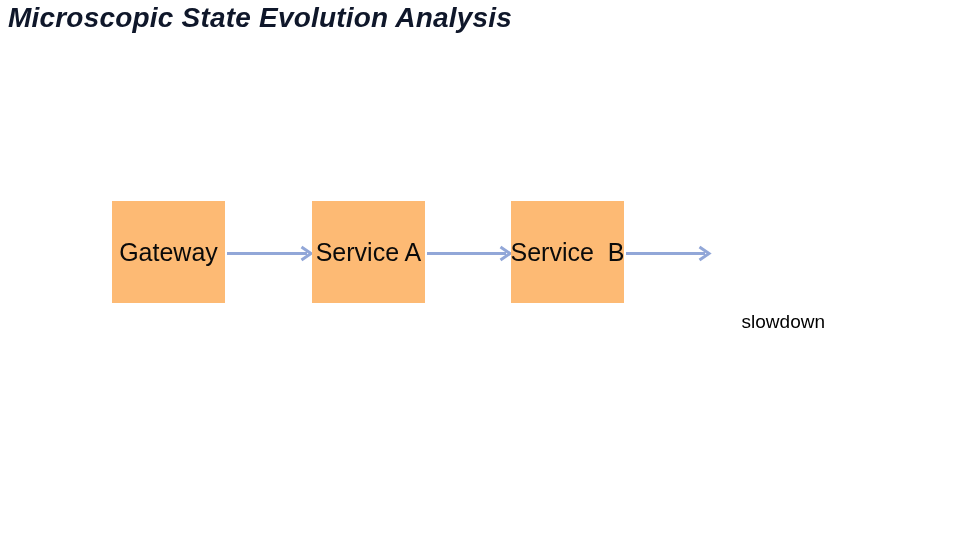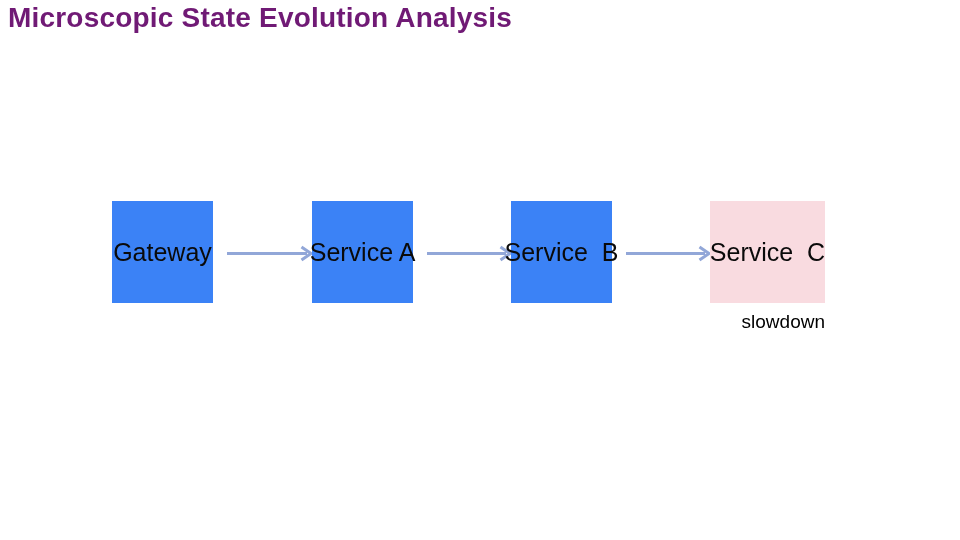--- a/index.html
+++ b/index.html
@@ -14,38 +14,39 @@
     height: 540px;
     background: #ffffff;
     overflow: hidden;
   }
   .page-title {
     position: absolute;
     left: 8px;
     top: 2px;
     font-size: 28px;
     font-weight: bold;
-    color: #701a75;
+    color: #0f172a;
     letter-spacing: 0.2px;
     white-space: pre;
+    font-style: italic;
   }
   .edges-layer {
     position: absolute;
     left: 0;
     top: 0;
     width: 960px;
     height: 540px;
     pointer-events: none;
   }
   .node {
     position: absolute;
     top: 201px;
-    width: 101px;
+    width: 113px;
     height: 102px;
-    background: #3b82f6;
+    background: #fdba74;
     display: flex;
     align-items: center;
     justify-content: center;
     font-size: 25px;
     color: #0a0a0a;
     white-space: pre;
     line-height: 1;
   }
   .node.alert {
     background: #f9dbe0;
@@ -92,19 +93,16 @@
   </div>
 
   <div class="node node-service-b">
     <span>Service  B</span>
   </div>
 
   <div class="node node-service-a">
     <span>Service A</span>
   </div>
 
-  <div class="node node-service-c alert">
-    <span>Service  C</span>
-  </div>
 
   <div class="annotation">slowdown</div>
 
 </div>
 
 </body></html>

